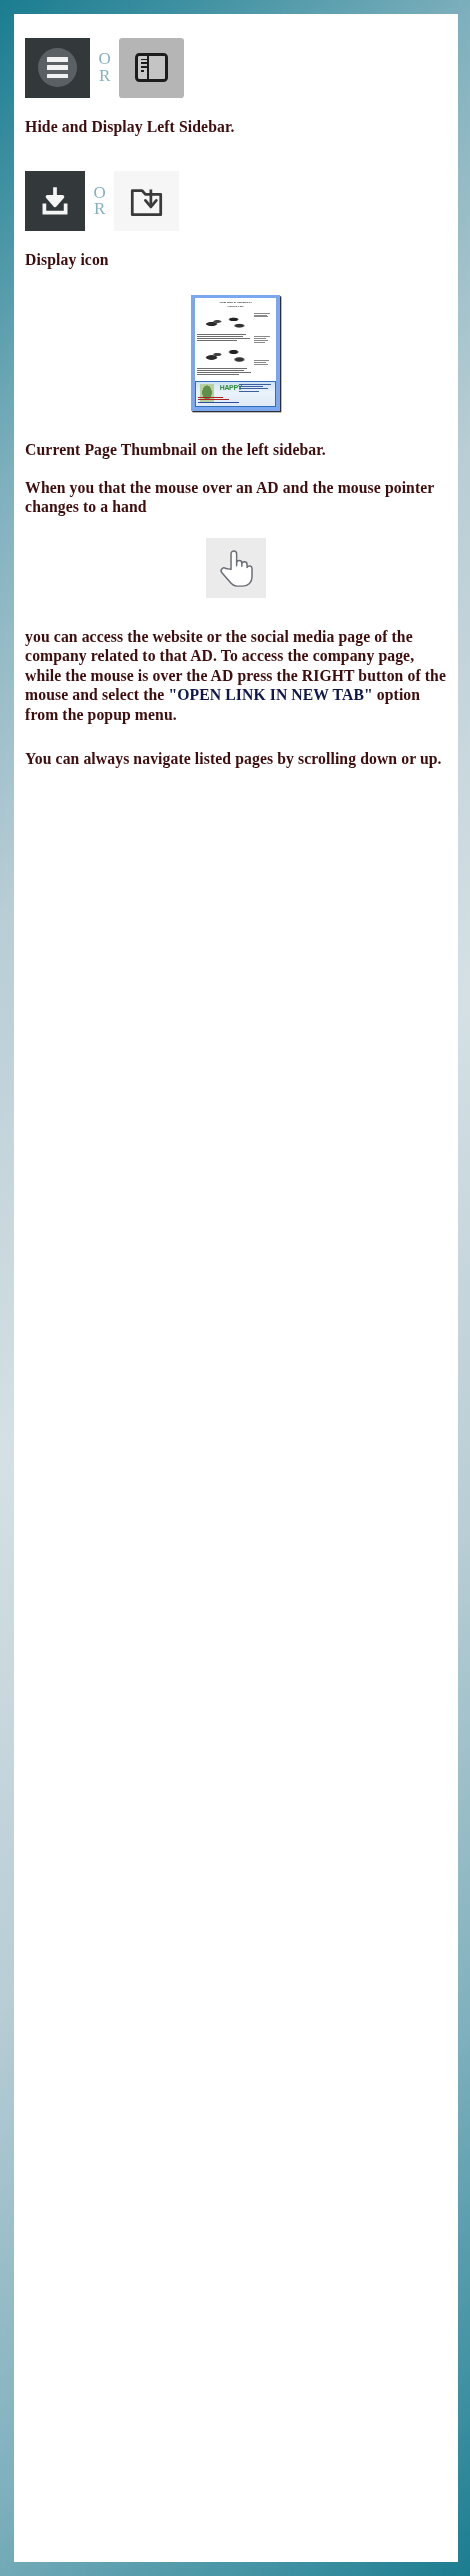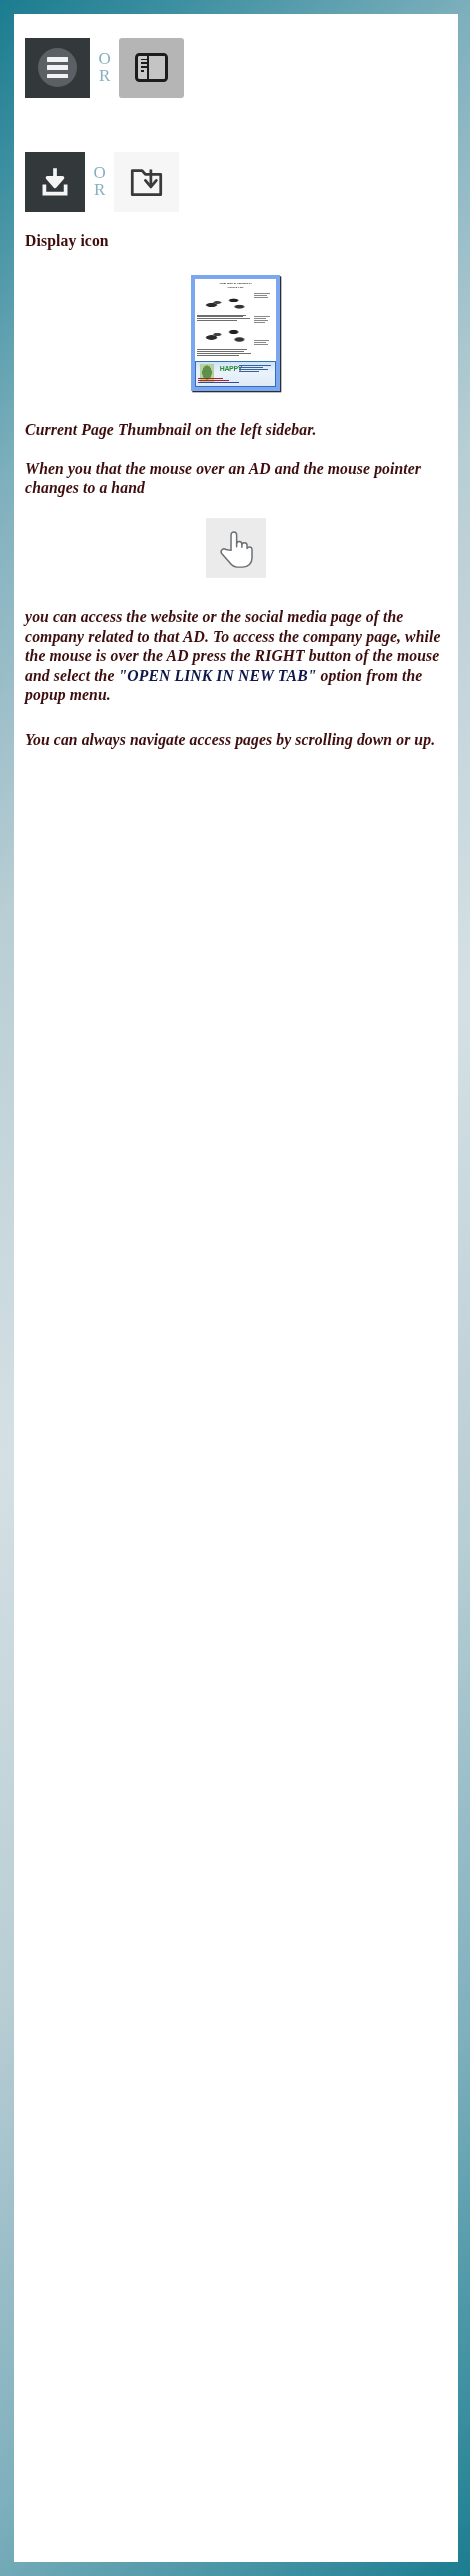--- a/index.html
+++ b/index.html
@@ -168,21 +168,21 @@
   
   .heading, .para {
     color: #3e0d0d;
     font-weight: bold;
     font-size: 15.7px;
     line-height: 1.24;
     font-family: "Liberation Serif", "DejaVu Serif", serif;
     margin: 0;
   }
   .heading { letter-spacing: 0.1px; }
-  .para { letter-spacing: 0.1px; font-style: italic; }
+  .para { letter-spacing: 0.1px; }
   .hl-blue { color: #10184a; }
   .spacer-20 { height: 12.5px; }
   .spacer-24 { height: 15px; }
   .spacer-30 { height: 19px; }
   .spacer-34 { height: 21px; }
   .spacer-40 { height: 25px; }
   .spacer-46 { height: 29px; }
   .spacer-56 { height: 35px; }
 
   
@@ -309,20 +309,21 @@
               <b></b>
               <b></b>
           </div>
           <div class="pane-right"></div>
         </div>
       </div>
 
     </div>
 
     <div class="spacer-30"></div>
+    <p class="heading">Hide and Display Left Sidebar.</p>
 
     <div class="spacer-56"></div>
     <div class="icon-row">
 
       <div class="tile-dark-dl">
         <svg class="dl-glyph" viewBox="0 0 64 64">
           <path d="M32 6 L32 34 M32 40 L18 24 L46 24 Z" fill="#f5f5f5" stroke="#f5f5f5" stroke-width="7" stroke-linejoin="round"></path>
           <path d="M12 40 L12 54 L52 54 L52 40" fill="none" stroke="#f5f5f5" stroke-width="7" stroke-linecap="square"></path>
         </svg>
       </div>
@@ -429,17 +430,17 @@
         </svg>
       </div>
     </div>
 
     <div class="spacer-46"></div>
     <p class="para"><span> you can access the website or the social media page of  the company related to that AD.  To access the company page, while the mouse is over the AD press the RIGHT button of  the mouse and select the </span><span class="hl-blue">"OPEN LINK IN NEW TAB"</span><span> option from the popup menu.</span></p>
 
     <div class="spacer-20"></div>
 
     <div class="spacer-20"></div>
-    <p class="para">You can always navigate access pages by scrolling down or up.</p>
+    <p class="para">You can always navigate listed pages by scrolling down or up.</p>
 
   </div>
 </div>
 
 
 </body></html>

